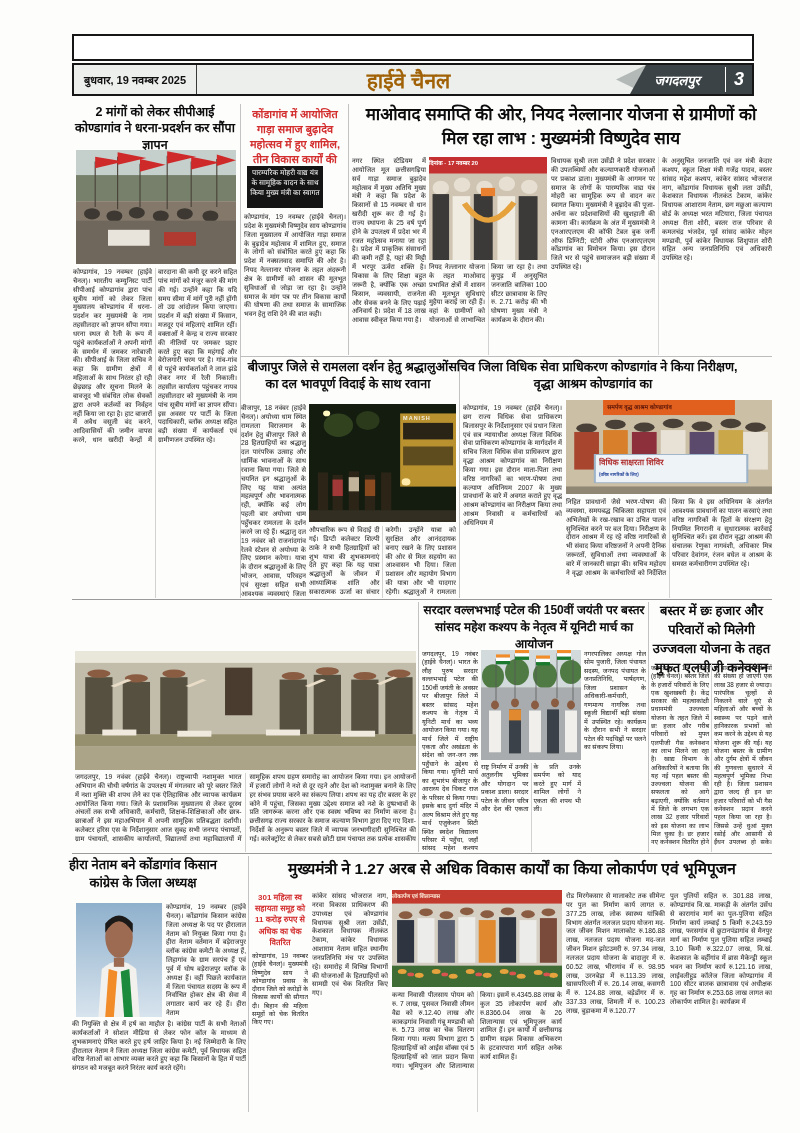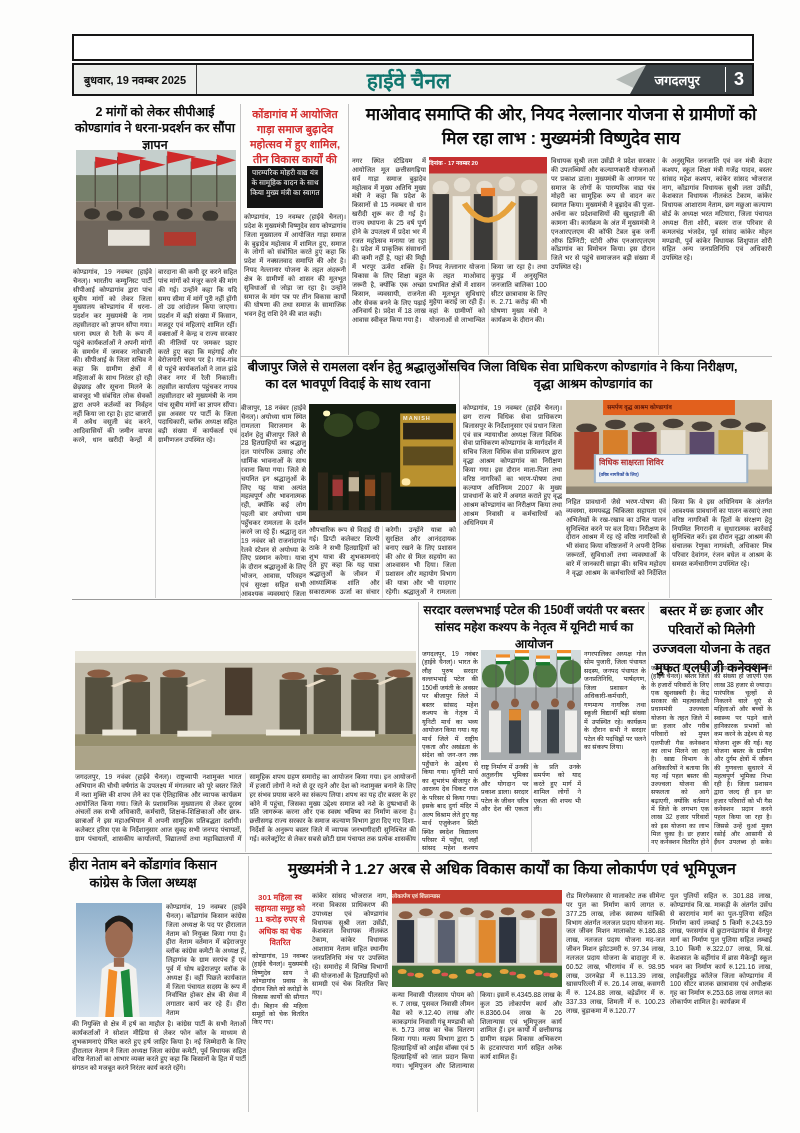--- a/index.html
+++ b/index.html
@@ -15,22 +15,22 @@
   .photo svg{display:block;width:100%;height:100%;}
   .kicker{font-weight:bold;text-align:center;color:#d32f2f;}
   .blackbox{background:#141414;color:#ffffff;font-weight:normal;text-align:center;overflow:hidden;}
   .redsub{font-weight:bold;text-align:center;color:#d32f2f;}
   
   .adstrip{background:#ffffff;border:2px solid #161616;}
   .masthead{background:#edefec;border:2px solid #161616;display:flex;align-items:stretch;}
   .mh-date{display:flex;align-items:center;padding:0 10px;font-size:11px;font-weight:bold;
            color:#101010;border-right:1.5px solid #3a3a3a;white-space:nowrap;}
   .mh-title{flex:1;display:flex;align-items:center;justify-content:center;font-size:21px;
-            font-weight:bold;color:#0f766e;}
-  .mh-right{position:relative;width:132px;}
+            font-weight:bold;color:#a16207;}
+  .mh-right{position:relative;width:132px;font-style:italic;}
   .mh-chev{position:absolute;left:-4px;top:0;bottom:0;width:30px;background:#b3b9b6;
            clip-path:polygon(100% 0,0 50%,100% 100%);}
   .mh-dark{position:absolute;left:10px;top:0;bottom:0;right:0;background:#3c4346;
            clip-path:polygon(16px 0,100% 0,100% 100%,0 100%);display:flex;align-items:center;}
   .mh-edition{flex:1;text-align:center;color:#ffffff;font-size:13px;font-weight:bold;}
   .mh-sep{width:1.5px;background:#ffffff;align-self:stretch;margin:2px 0;}
   .mh-page{width:26px;text-align:center;color:#ffffff;font-size:18px;font-weight:bold;}
   .banner-text{position:absolute;text-align:left;font-weight:bold;overflow:hidden;white-space:nowrap;}
 </style>
 </head>

